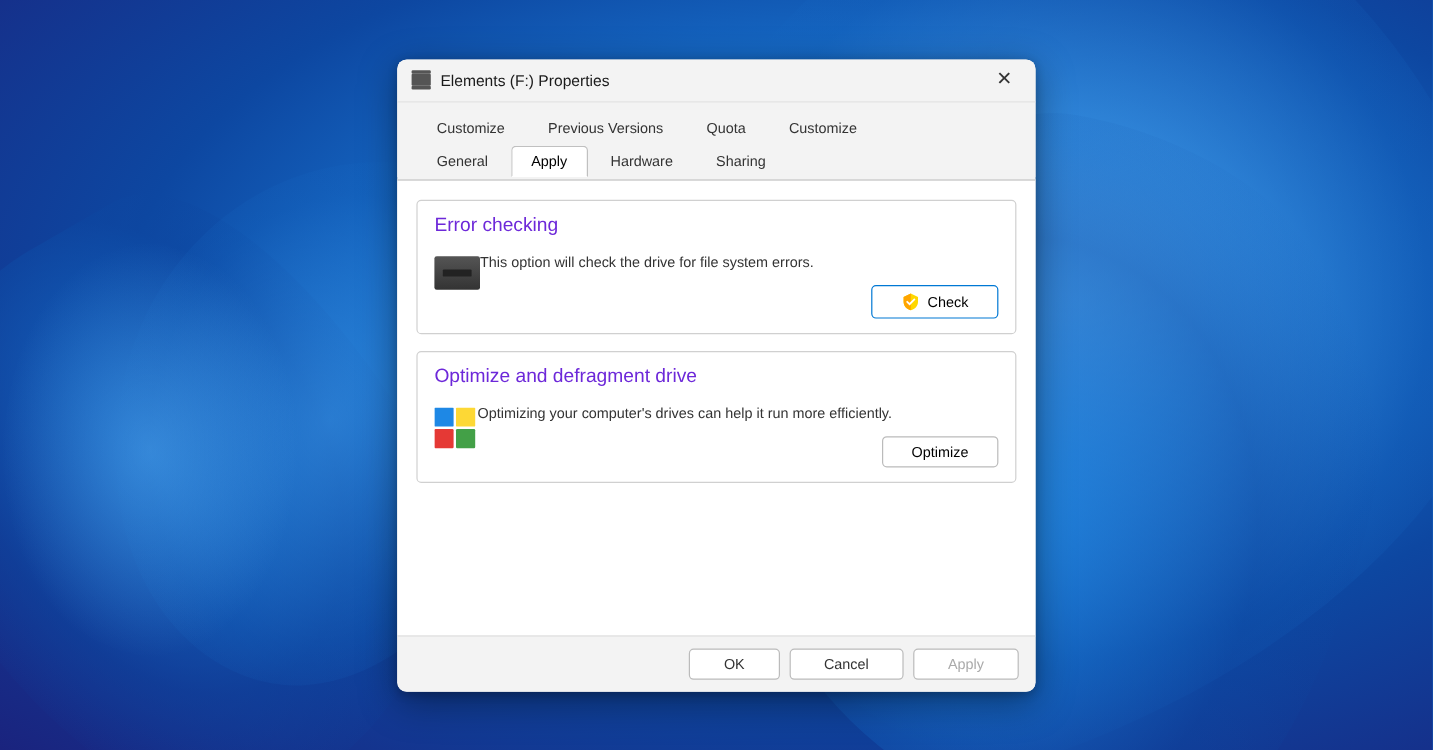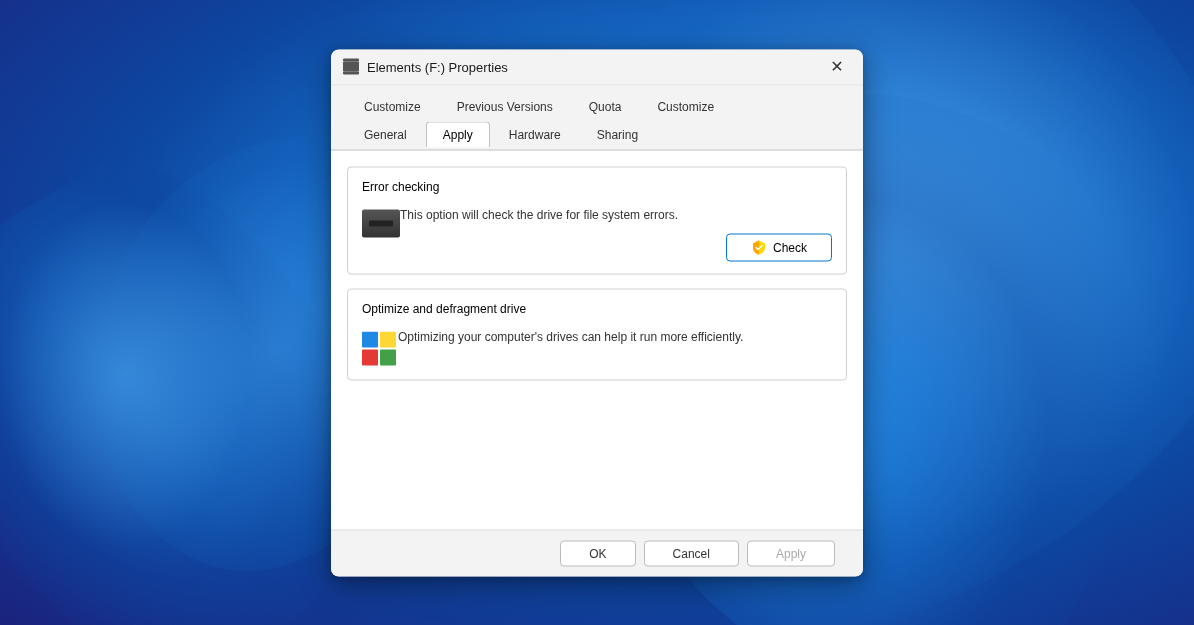--- a/index.html
+++ b/index.html
@@ -183,22 +183,22 @@
 
     
     .section-box {
       border: 1px solid #d0d0d0;
       border-radius: 4px;
       padding: 12px 14px;
       margin-bottom: 14px;
     }
 
     .section-title {
-      font-size: 12px;
-      color: #000000;
+      font-size: 16px;
+      color: #6d28d9;
       margin-bottom: 12px;
       font-weight: 400;
     }
 
     .section-inner {
       display: flex;
       align-items: flex-start;
       gap: 0;
     }
 
@@ -270,21 +270,21 @@
     .check-icon-img {
       width: 16px;
       height: 16px;
     }
 
     
     .dialog-footer {
       display: flex;
       justify-content: flex-end;
       gap: 8px;
-      padding: 10px 28px;
+      padding: 10px 14px;
       background: #f3f3f3;
       border-top: 1px solid #e0e0e0;
     }
 
     .footer-btn {
       padding: 5px 28px;
       font-size: 12px;
       border: 1px solid #bbb;
       border-radius: 4px;
       background: white;
@@ -362,20 +362,25 @@
         <div class="optimize-icon">
           <svg viewBox="0 0 36 36" xmlns="http://www.w3.org/2000/svg">
             <rect x="0" y="18" width="16" height="16" rx="1" fill="#e53935"></rect>
             <rect x="18" y="18" width="16" height="16" rx="1" fill="#43a047"></rect>
             <rect x="0" y="0" width="16" height="16" rx="1" fill="#1e88e5"></rect>
             <rect x="18" y="0" width="16" height="16" rx="1" fill="#fdd835"></rect>
           </svg>
         </div>
         <div style="flex:1;">
           <div class="section-text">Optimizing your computer's drives can help it run more efficiently.</div>
+          <div class="btn-row">
+            <button class="action-btn">
+              <span>Optimize</span>
+            </button>
+          </div>
         </div>
       </div>
     </div>
 
   </div>
 
   <div class="dialog-footer">
     <button class="footer-btn">OK</button>
     <button class="footer-btn">Cancel</button>
     <button class="footer-btn disabled">Apply</button>

